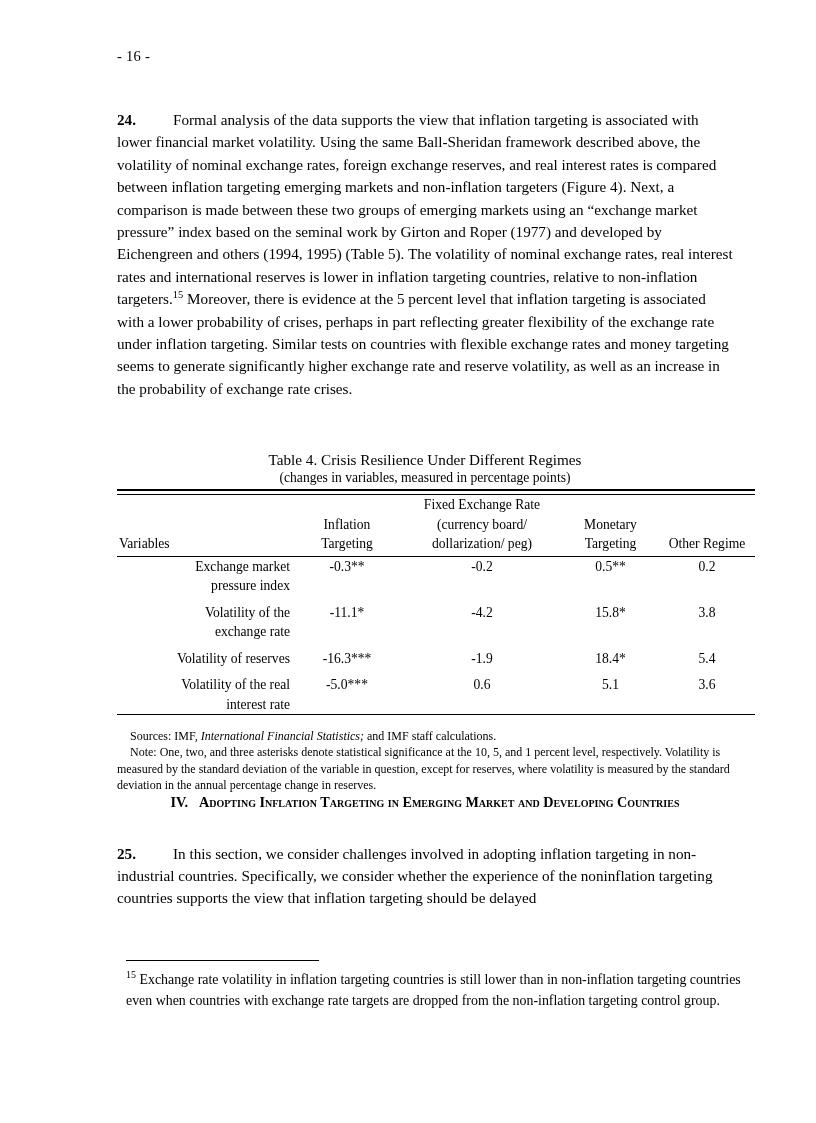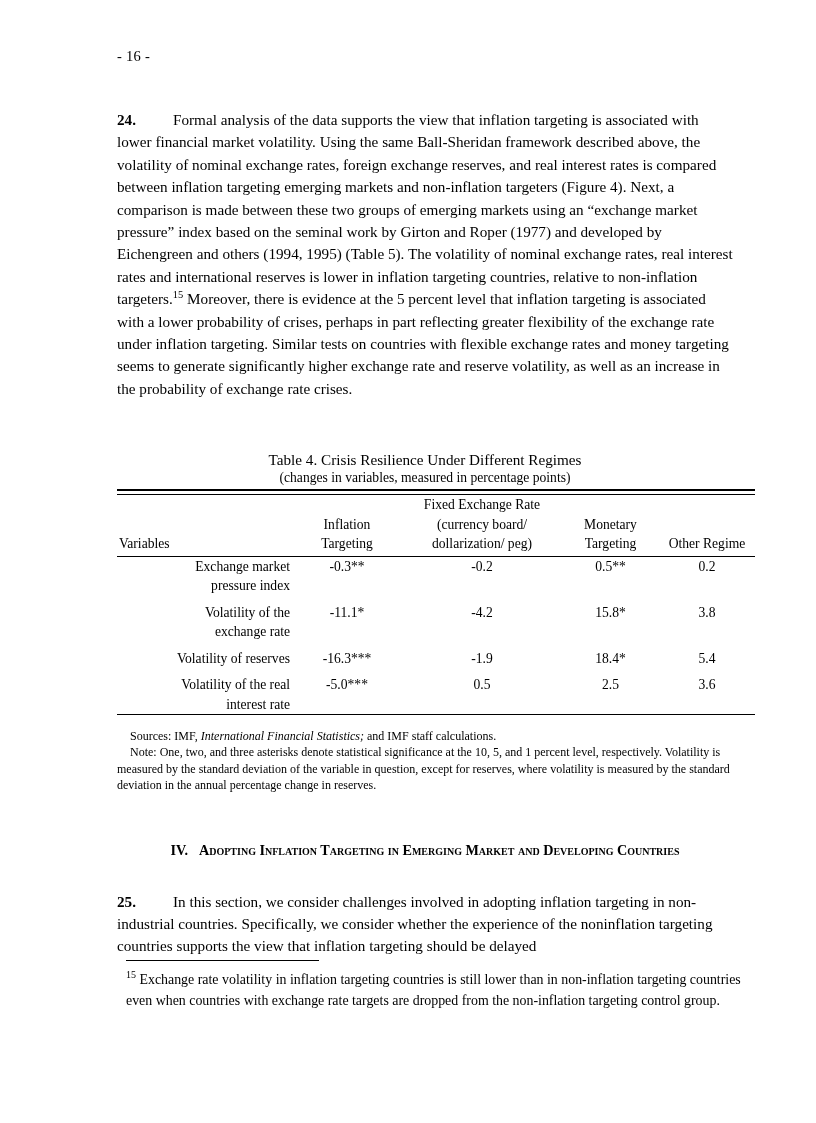--- a/index.html
+++ b/index.html
@@ -138,21 +138,20 @@
   }
   .tbl-notes .indent1 { padding-left: 13px; }
   .ital { font-style: italic; }
 
   
   .section-heading {
     text-align: center;
     font-weight: bold;
     font-size: 14.2px;
     line-height: 19.5px;
-    margin-top: 48px;
     padding: 0 22px;
   }
   .section-heading .numeral {
     font-variant: normal;
     text-transform: none;
   }
   .smallcaps {
     font-variant: small-caps;
   }
   .sec-gap { display: inline-block; width: 11px; }
@@ -280,22 +279,22 @@
         </tr>
         <tr class="spacer">
             <td colspan="5"></td>
           </tr>
         <tr>
           <td class="var">
             <div>Volatility of the real</div>
             <div>interest rate</div>
           </td>
           <td class="num">-5.0***</td>
-          <td class="num">0.5</td>
-          <td class="num">2.5</td>
+          <td class="num">0.6</td>
+          <td class="num">5.1</td>
           <td class="num">3.6</td>
         </tr>
         <tr class="rule-bottom">
           <td colspan="5"></td>
         </tr>
       </tbody>
     </table>
 
     <div class="tbl-notes">
       <div class="indent1"><span>Sources: IMF, </span><span class="ital">International Financial Statistics;</span><span> and IMF staff calculations.</span></div>

